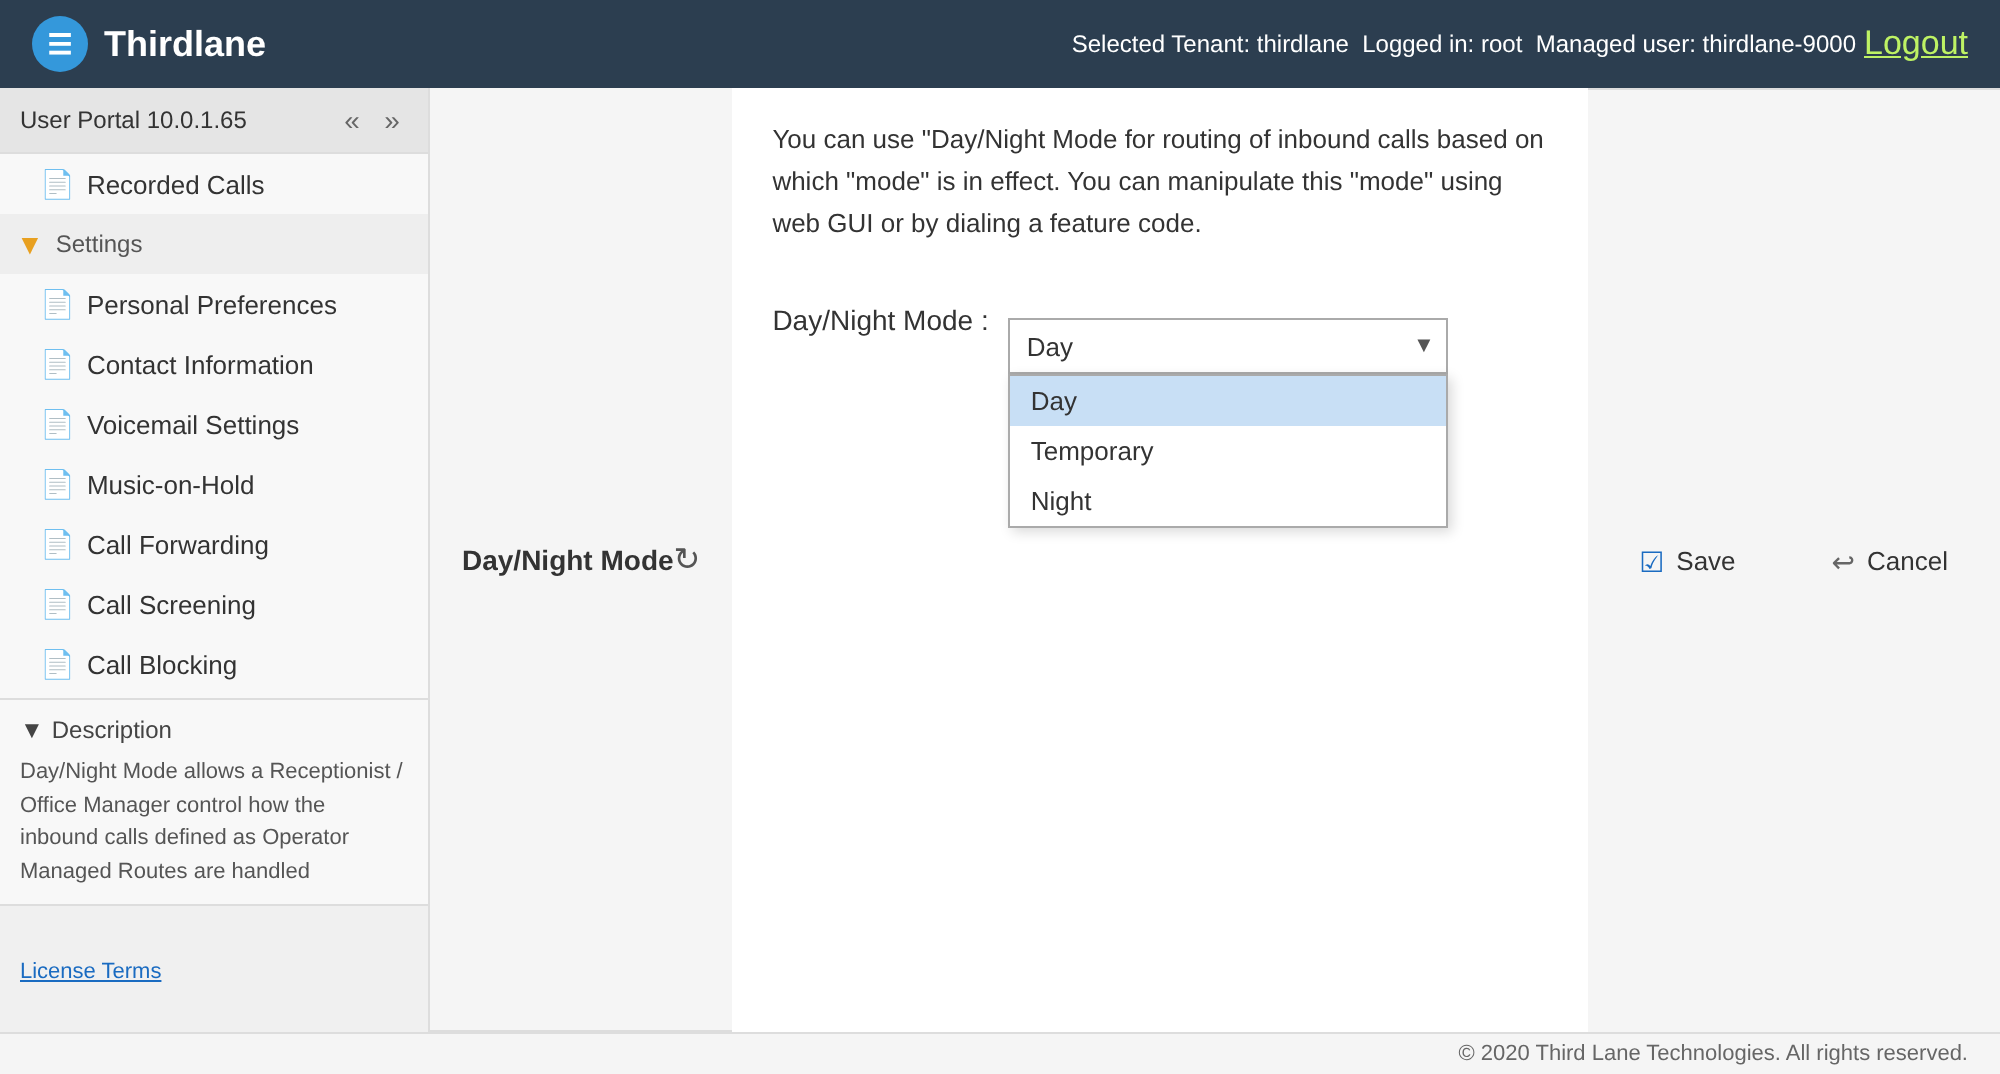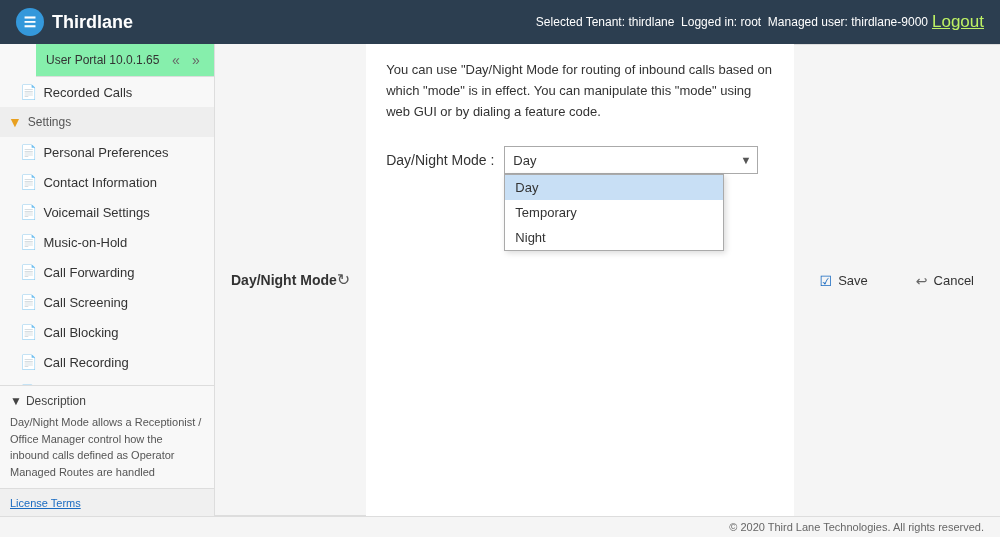--- a/index.html
+++ b/index.html
@@ -65,22 +65,21 @@
       flex-direction: column;
       overflow: hidden;
       flex-shrink: 0;
     }
     .sidebar-header {
       display: flex;
       align-items: center;
       justify-content: space-between;
       padding: 8px 10px;
       border-bottom: 1px solid #ddd;
-      background: #86efac;
-      margin-left: 36px;
+      background: #e5e5e5;
     }
     .sidebar-header-title {
       font-size: 12px;
       color: #333;
     }
     .sidebar-header-icons {
       display: flex;
       gap: 4px;
     }
     .sidebar-header-icon {
@@ -139,21 +138,21 @@
       color: #444;
       cursor: pointer;
       margin-bottom: 6px;
     }
     .sidebar-description-text {
       font-size: 11px;
       color: #555;
       line-height: 1.5;
     }
     .sidebar-footer {
-      padding: 6px 10px;
+      padding: 24px 10px;
       border-top: 1px solid #ddd;
       background: #f0f0f0;
     }
     .sidebar-footer a {
       font-size: 11px;
       color: #1a6bc1;
       text-decoration: underline;
     }
 
     
@@ -200,21 +199,22 @@
     }
     .form-label {
       font-size: 14px;
       color: #333;
       padding-top: 6px;
       margin-right: 10px;
       white-space: nowrap;
     }
     .select-wrapper {
       position: relative;
-      width: 254px;
+      width: 220px;
+      margin-top: 13px;
     }
     .dropdown-list {
       position: absolute;
       top: 28px;
       left: 0;
       width: 220px;
       border: 1px solid #aaa;
       background: white;
       z-index: 100;
       box-shadow: 2px 2px 6px rgba(0,0,0,0.15);

